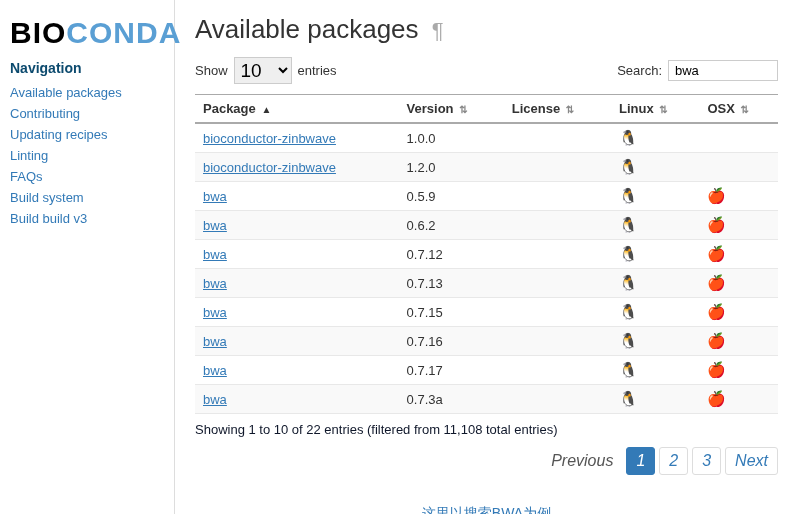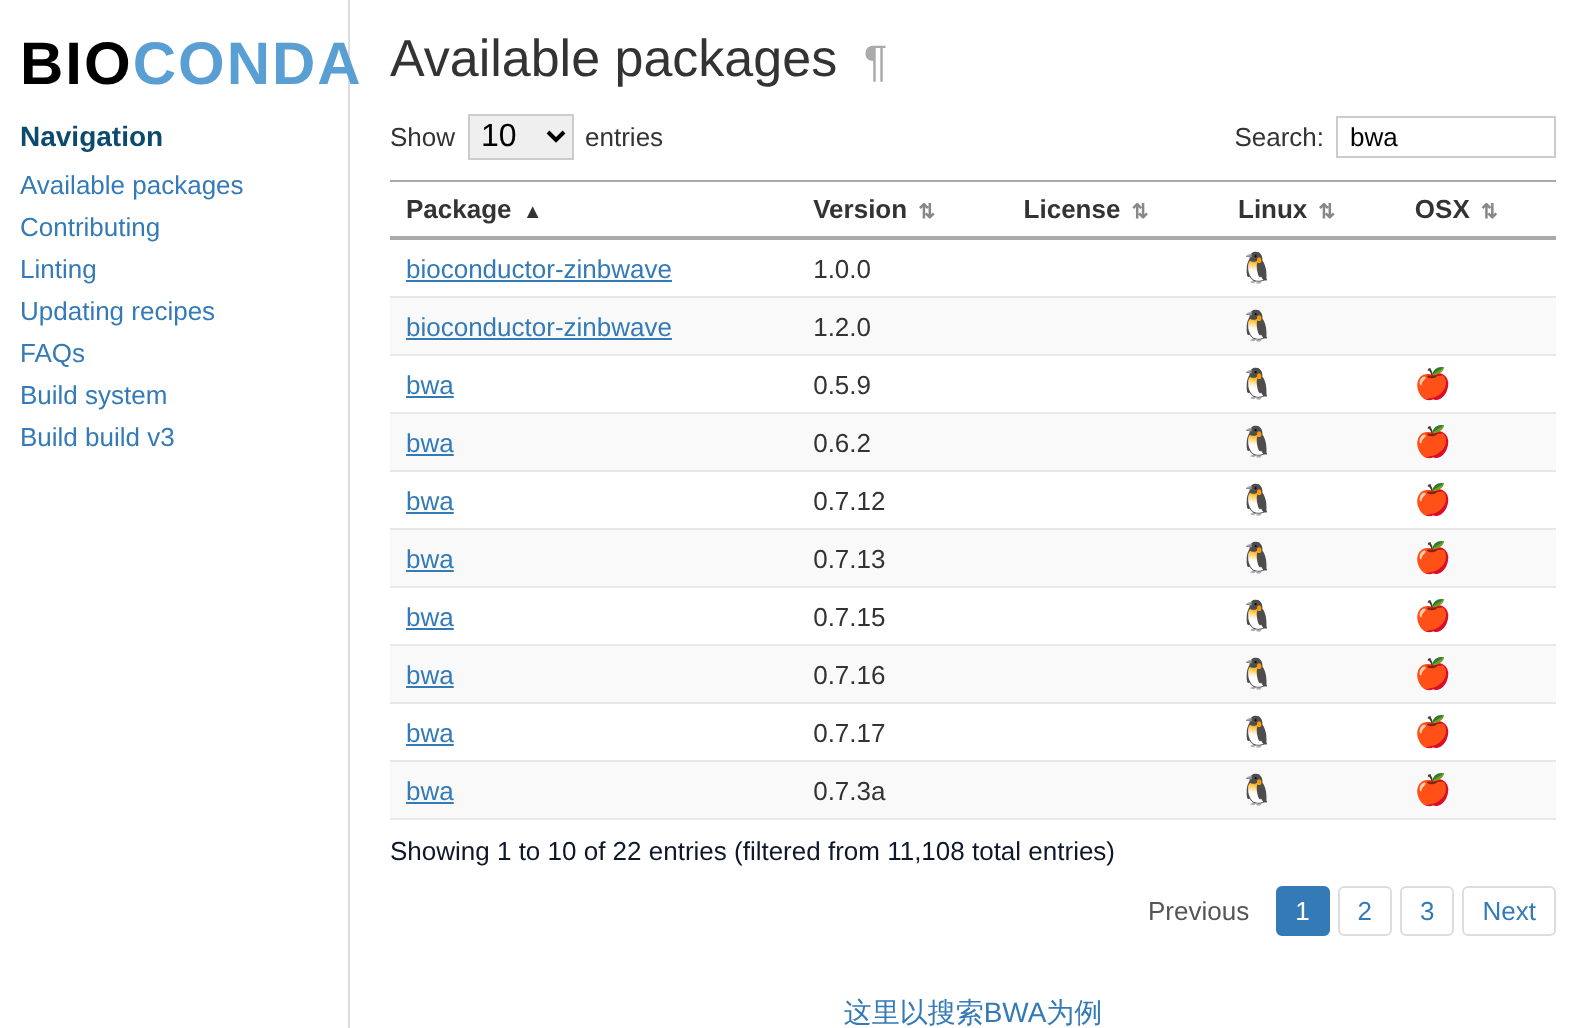--- a/index.html
+++ b/index.html
@@ -60,21 +60,21 @@
       justify-content: space-between;
       margin-bottom: 10px;
     }
     .show-entries {
       display: flex;
       align-items: center;
       gap: 6px;
       font-size: 13px;
     }
     .show-entries select {
-      font-size: 16px;
+      font-size: 19px;
       padding: 1px 2px;
       border: 1px solid #ccc;
     }
     .search-box {
       display: flex;
       align-items: center;
       gap: 6px;
       font-size: 13px;
     }
     .search-box input {
@@ -135,24 +135,25 @@
       display: flex;
       align-items: center;
       justify-content: flex-end;
       margin-top: 10px;
       gap: 4px;
     }
     .pagination button, .pagination span {
       border: 1px solid #ddd;
       background: #fff;
       padding: 4px 9px;
-      font-size: 13px;
+      font-size: 16px;
       cursor: pointer;
       color: #337ab7;
       border-radius: 3px;
+      font-style: italic;
     }
     .pagination span.active {
       background: #337ab7;
       color: #fff;
       border-color: #337ab7;
       cursor: default;
     }
     .pagination span.label {
       border: none;
       background: transparent;
@@ -172,22 +173,22 @@
 <body>
 
 <div id="sidebar">
   <div class="logo">
     <span class="bio">BIO</span><span class="conda">CONDA</span>
   </div>
   <div class="nav-title">Navigation</div>
   <nav>
     <a href="#">Available packages</a>
     <a href="#">Contributing</a>
+    <a href="#">Updating recipes</a>
     <a href="#">Linting</a>
-    <a href="#">Updating recipes</a>
     <a href="#">FAQs</a>
     <a href="#">Build system</a>
     <a href="#">Build build v3</a>
   </nav>
 </div>
 
 <div id="main">
   <h1 class="page-title">
     <span>Available packages</span>
     <span class="pilcrow">¶</span>

